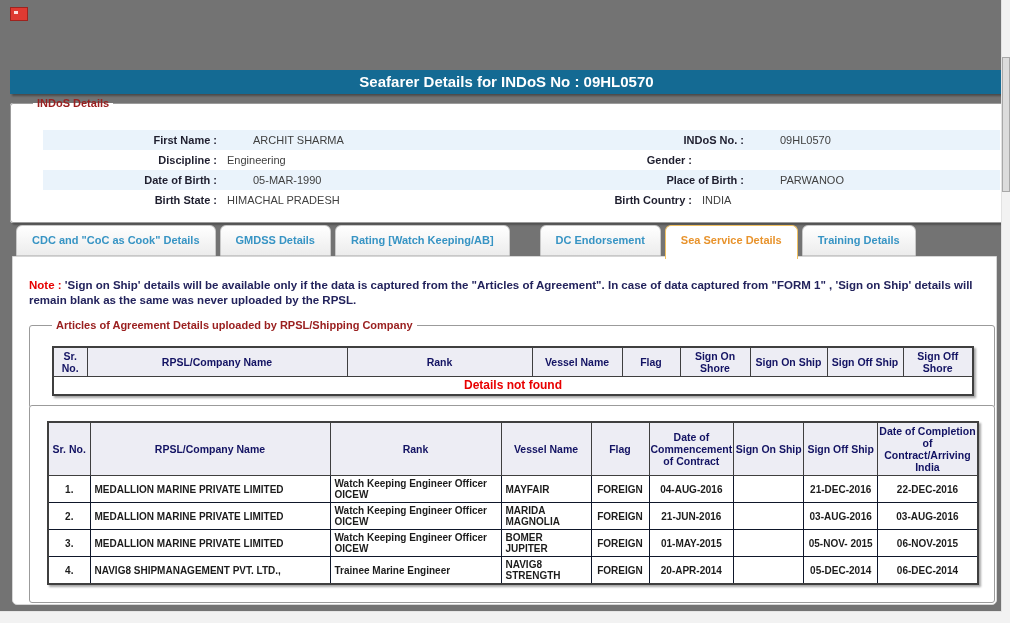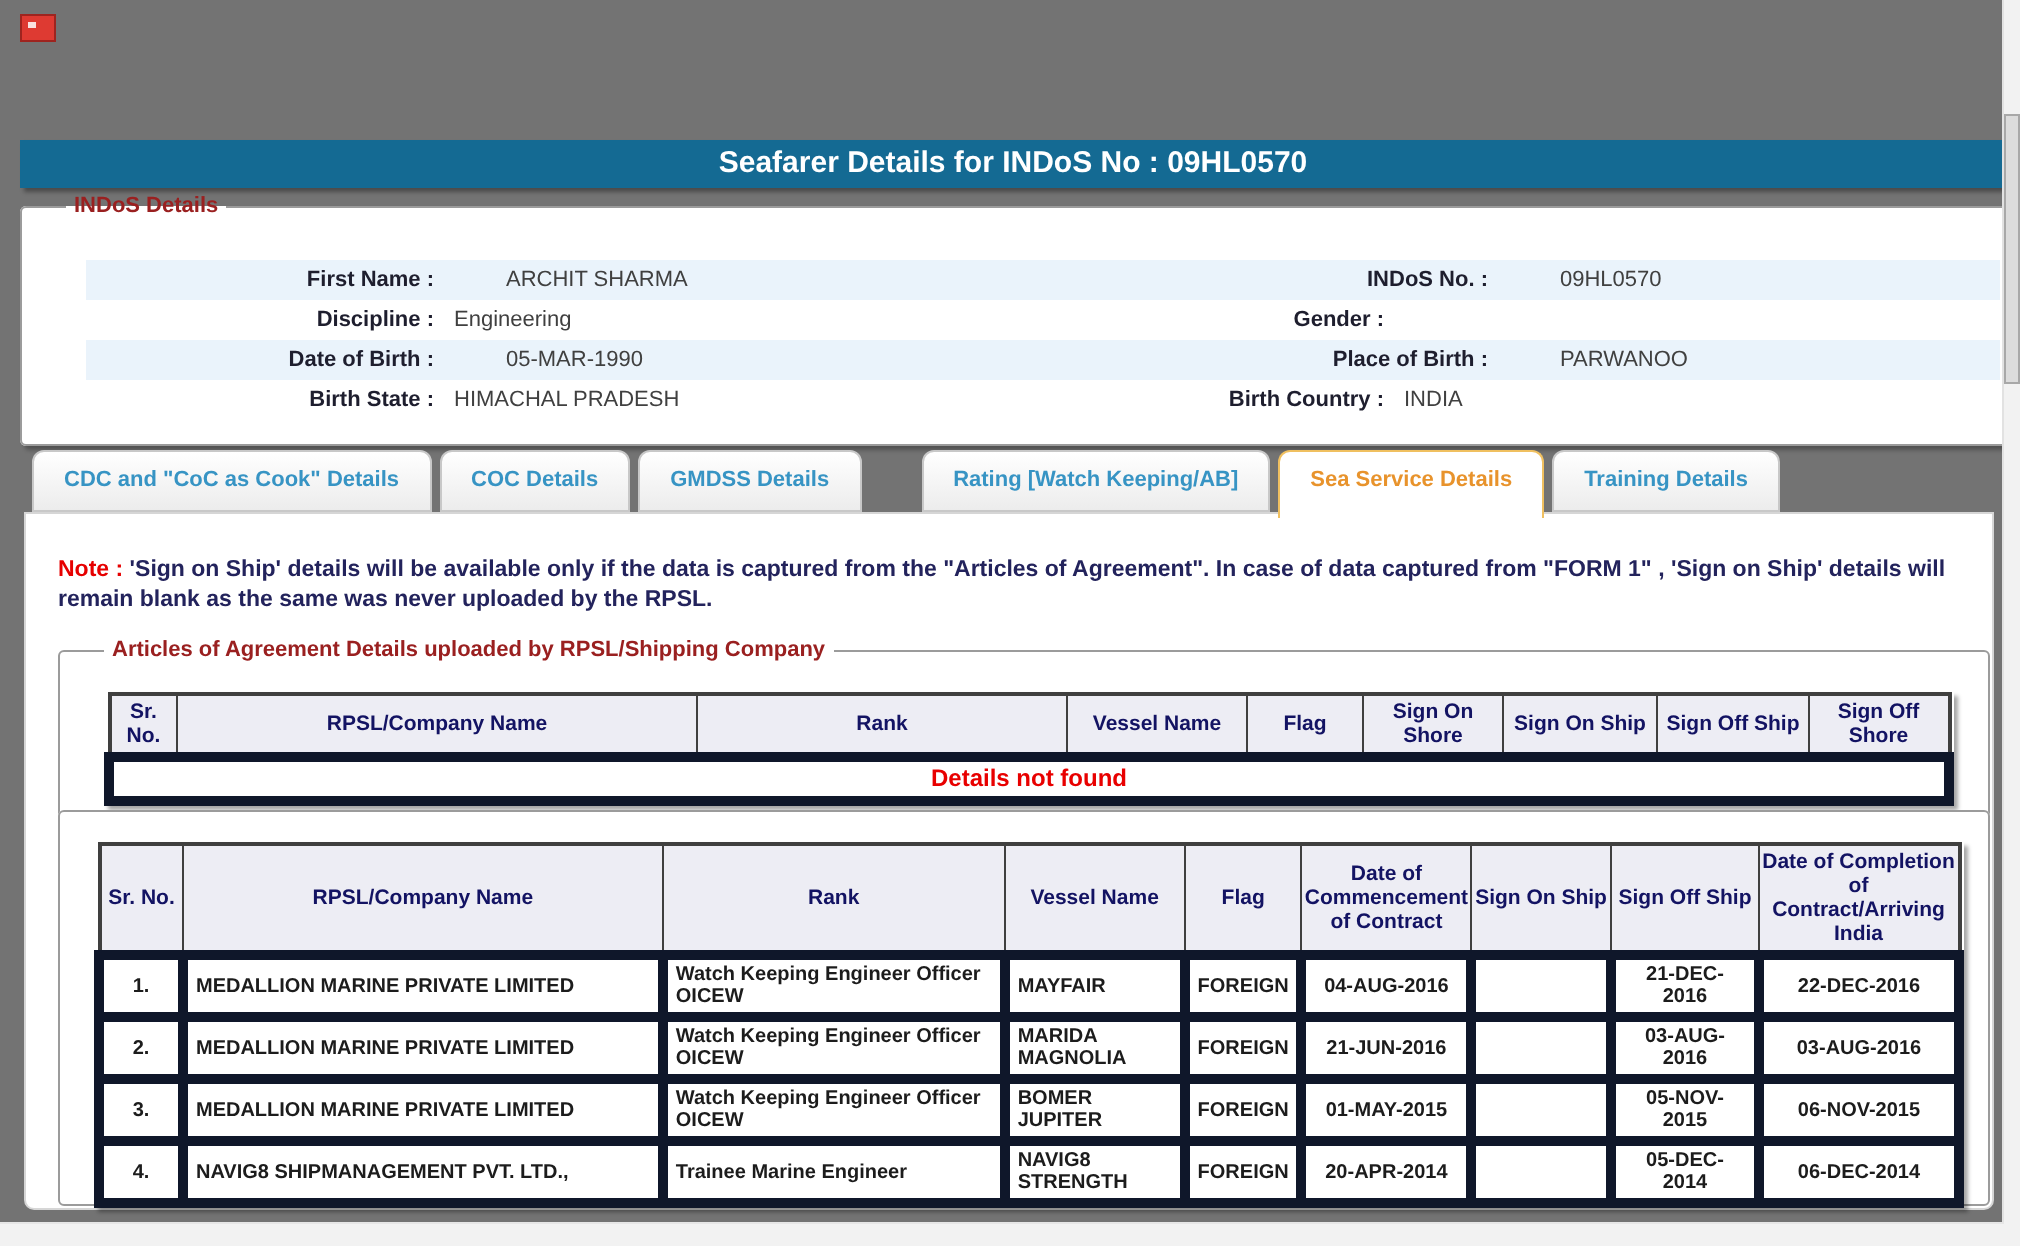--- a/index.html
+++ b/index.html
@@ -42,21 +42,21 @@
 
   .sub{background:#FFFFFF;}
   .sub.articles{left:16px;top:62px;width:940px;height:66px;}
   .sub.form1{left:16px;top:148px;width:940px;height:172px;}
 
   table.grid{border-collapse:collapse;table-layout:fixed;margin:3px 0 0 10px;
              box-shadow:2px 2px 2px rgba(0,0,0,.35);border:2px solid #3F3F3F;background:#FFFFFF;}
   table.grid.f1{margin-left:5px;}
   .grid th{background:#EDEDF4;color:#131363;font-size:10.5px;font-weight:bold;border:1px solid #3F3F3F;
            padding:2px 1px;line-height:12px;overflow:hidden;}
-  .grid td{border:5px solid #0f172a;font-size:10px;font-weight:bold;color:#1C1C1C;
+  .grid td{border:1px solid #0f172a;font-size:10px;font-weight:bold;color:#1C1C1C;
            padding:2px 4px;line-height:11px;overflow:hidden;}
   .grid td.empty{color:#E80000;text-align:center;font-size:12px;height:15px;padding:1px;}
   .f1 tbody td{height:22px;}
   .f1 tbody td:nth-child(1){text-align:center;}
   .f1 tbody td:nth-child(n+5){text-align:center;}
 
   
   .vscroll{position:absolute;right:0;top:0;width:8px;height:623px;background:#F2F2F2;border-left:1px solid #E2E2E2;}
   .vthumb{margin-top:57px;width:6px;height:133px;background:#DCDCDC;border:1px solid #A8A8A8;}
   .hstrip{position:absolute;left:0;bottom:0;width:1002px;height:11px;background:#F2F2F2;border-top:1px solid #E6E6E6;}
@@ -94,23 +94,23 @@
           <span class="i-label">Birth State :</span>
           <span class="i-value">HIMACHAL PRADESH</span>
           <span class="i-label">Birth Country :</span>
           <span class="i-value">INDIA</span>
         </div>
       </div>
   </fieldset>
 
   <div class="tabstrip" id="tabStrip">
       <div class="tab">CDC and "CoC as Cook" Details</div>
-      <div class="tab">COC Details</div>
       <div class="tab">GMDSS Details</div>
       <div class="tab">Rating [Watch Keeping/AB]</div>
+      <div class="tab">DC Endorsement</div>
       <div class="tab active">Sea Service Details</div>
       <div class="tab">Training Details</div>
     </div>
 
   <div class="panel">
 
     <div class="note">
       <span class="note-red">Note :</span>
       <span>'Sign on Ship' details will be available only if the data is captured from the "Articles of Agreement". In case of data captured from "FORM 1" , 'Sign on Ship' details will remain blank as the same was never uploaded by the RPSL.</span>
     </div>

